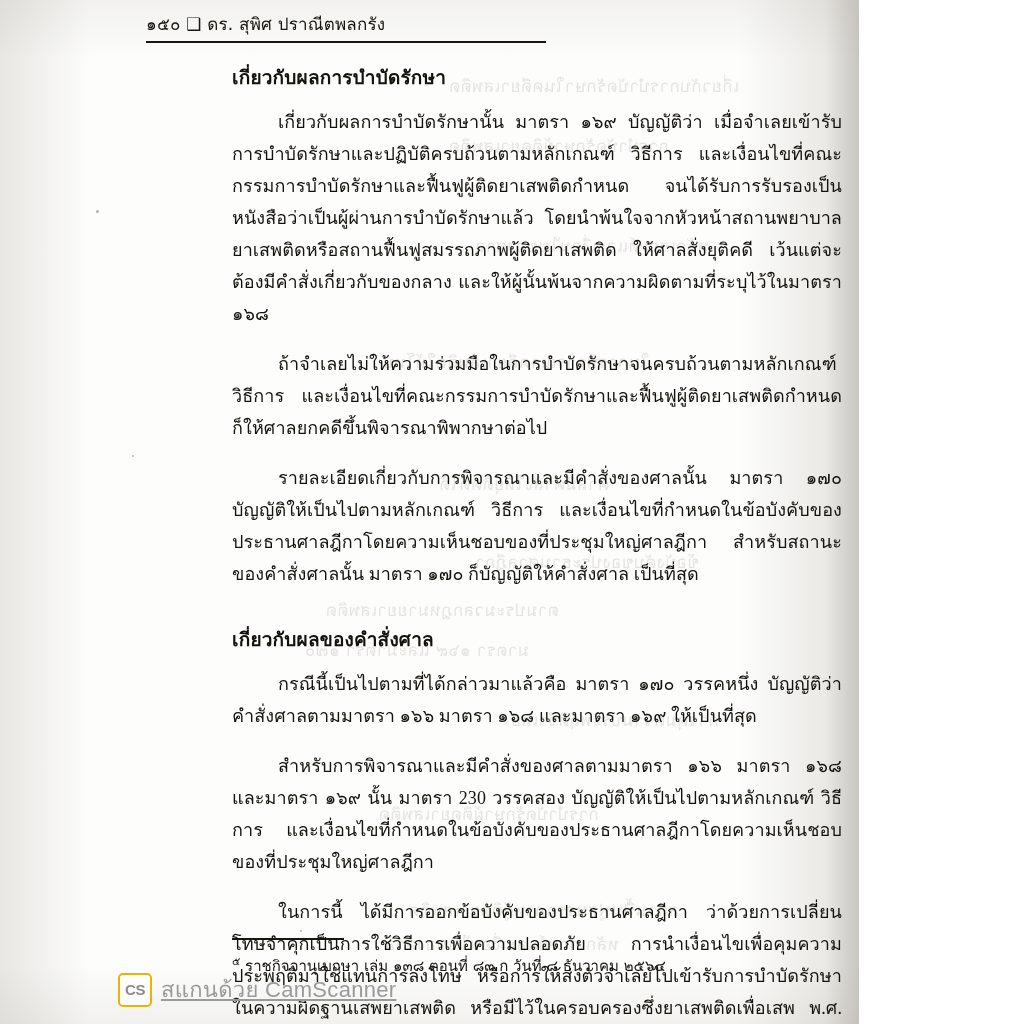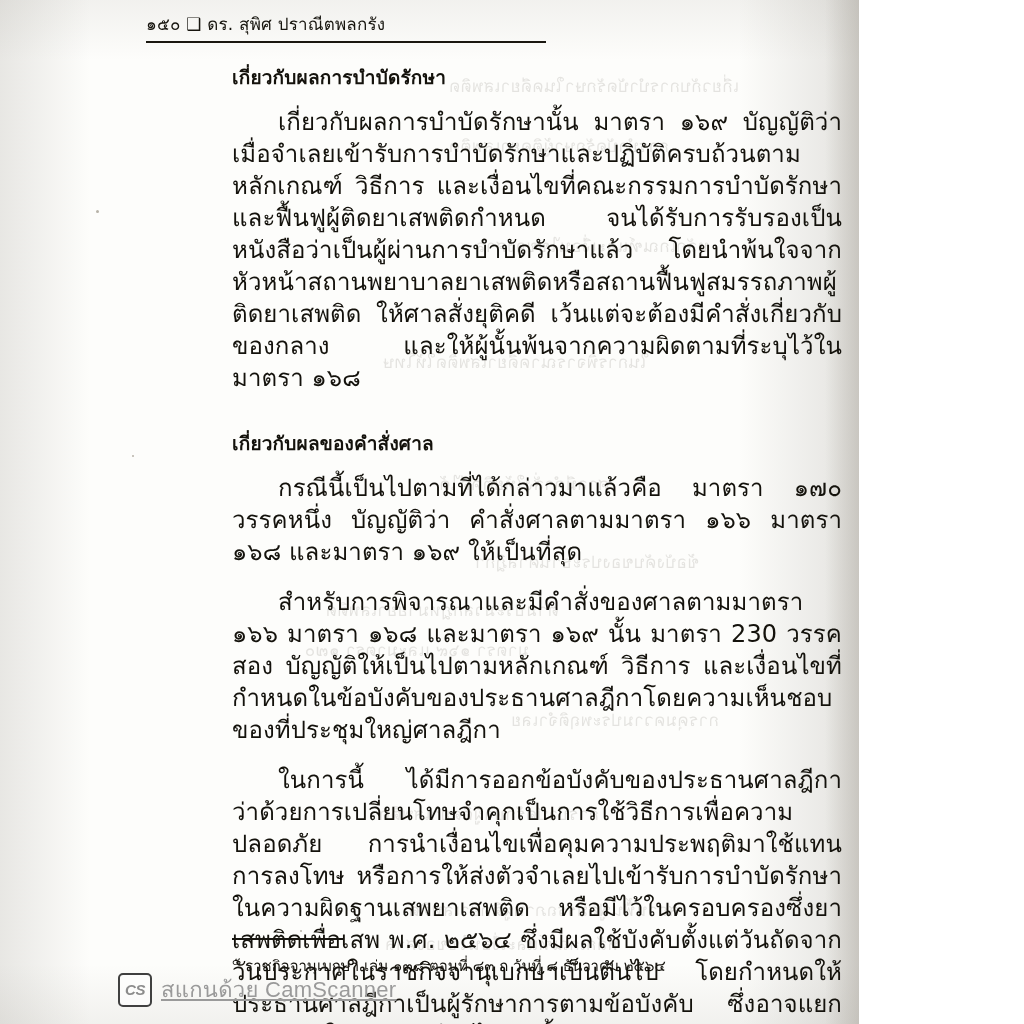--- a/index.html
+++ b/index.html
@@ -96,28 +96,29 @@
     font-size: 19px;
     font-weight: bold;
     color: #14120c;
     margin: 10px 0 14px 0;
     letter-spacing: 0.2px;
   }
   h2.sec.second {
     margin-top: 34px;
   }
   p.para {
-    font-size: 24px;
+    font-size: 18px;
     line-height: 32px;
     color: #14120c;
     margin: 0 0 18px 0;
     text-align: justify;
     text-justify: inter-character;
     text-indent: 46px;
     letter-spacing: 0.1px;
+    font-family: Liberation Serif, serif;
   }
 
   
   .footnote-rule {
     position: absolute;
     left: 232px;
     top: 938px;
     width: 112px;
     height: 2px;
     background: #171510;
@@ -144,32 +145,31 @@
     left: 118px;
     top: 972px;
     display: flex;
     align-items: center;
     gap: 9px;
     z-index: 20;
   }
   .cs-badge {
     width: 30px;
     height: 30px;
-    border: 2px solid #404040;
+    border: 2px solid #eab308;
     border-radius: 5px;
     color: #8c8c8c;
     font-family: "Liberation Sans", sans-serif;
     font-size: 15px;
     font-weight: bold;
     display: flex;
     align-items: center;
     justify-content: center;
     letter-spacing: -0.5px;
     background: rgba(255,255,255,0.6);
-    font-style: italic;
   }
   .wm-text {
     color: #9a9a9a;
     font-family: "Liberation Sans", sans-serif;
     font-size: 22px;
     letter-spacing: 0.3px;
     text-decoration: underline;
   }
 
   
@@ -203,20 +203,22 @@
   <div class="header">
     <div class="header-text">๑๕๐ ❑ ดร. สุพิศ ปราณีตพลกรัง</div>
     <div class="header-rule"></div>
   </div>
 
   <div class="column">
 
     <h2 class="sec">เกี่ยวกับผลการบำบัดรักษา</h2>
 
     <p class="para">เกี่ยวกับผลการบำบัดรักษานั้น มาตรา ๑๖๙ บัญญัติว่า เมื่อจำเลยเข้ารับการบำบัดรักษาและปฏิบัติครบถ้วนตามหลักเกณฑ์ วิธีการ และเงื่อนไขที่คณะกรรมการบำบัดรักษาและฟื้นฟูผู้ติดยาเสพติดกำหนด จนได้รับการรับรองเป็นหนังสือว่าเป็นผู้ผ่านการบำบัดรักษาแล้ว โดยนำพ้นใจจากหัวหน้าสถานพยาบาลยาเสพติดหรือสถานฟื้นฟูสมรรถภาพผู้ติดยาเสพติด ให้ศาลสั่งยุติคดี เว้นแต่จะต้องมีคำสั่งเกี่ยวกับของกลาง และให้ผู้นั้นพ้นจากความผิดตามที่ระบุไว้ในมาตรา ๑๖๘</p>
+    <p class="para">ถ้าจำเลยไม่ให้ความร่วมมือในการบำบัดรักษาจนครบถ้วนตามหลักเกณฑ์ วิธีการ และเงื่อนไขที่คณะกรรมการบำบัดรักษาและฟื้นฟูผู้ติดยาเสพติดกำหนด ก็ให้ศาลยกคดีขึ้นพิจารณาพิพากษาต่อไป</p>
+    <p class="para">รายละเอียดเกี่ยวกับการพิจารณาและมีคำสั่งของศาลนั้น มาตรา ๑๗๐ บัญญัติให้เป็นไปตามหลักเกณฑ์ วิธีการ และเงื่อนไขที่กำหนดในข้อบังคับของประธานศาลฎีกาโดยความเห็นชอบของที่ประชุมใหญ่ศาลฎีกา สำหรับสถานะของคำสั่งศาลนั้น มาตรา ๑๗๐ ก็บัญญัติให้คำสั่งศาล เป็นที่สุด</p>
 
     <h2 class="sec second">เกี่ยวกับผลของคำสั่งศาล</h2>
 
     <p class="para">กรณีนี้เป็นไปตามที่ได้กล่าวมาแล้วคือ มาตรา ๑๗๐ วรรคหนึ่ง บัญญัติว่า คำสั่งศาลตามมาตรา ๑๖๖ มาตรา ๑๖๘ และมาตรา ๑๖๙ ให้เป็นที่สุด</p>
     <p class="para">สำหรับการพิจารณาและมีคำสั่งของศาลตามมาตรา ๑๖๖ มาตรา ๑๖๘ และมาตรา ๑๖๙ นั้น มาตรา 230 วรรคสอง บัญญัติให้เป็นไปตามหลักเกณฑ์ วิธีการ และเงื่อนไขที่กำหนดในข้อบังคับของประธานศาลฎีกาโดยความเห็นชอบของที่ประชุมใหญ่ศาลฎีกา</p>
     <p class="para">ในการนี้ ได้มีการออกข้อบังคับของประธานศาลฎีกา ว่าด้วยการเปลี่ยนโทษจำคุกเป็นการใช้วิธีการเพื่อความปลอดภัย การนำเงื่อนไขเพื่อคุมความประพฤติมาใช้แทนการลงโทษ หรือการให้ส่งตัวจำเลยไปเข้ารับการบำบัดรักษาในความผิดฐานเสพยาเสพติด หรือมีไว้ในครอบครองซึ่งยาเสพติดเพื่อเสพ พ.ศ. ๒๕๖๔ ซึ่งมีผลใช้บังคับตั้งแต่วันถัดจากวันประกาศในราชกิจจานุเบกษาเป็นต้นไป โดยกำหนดให้ประธานศาลฎีกาเป็นผู้รักษาการตามข้อบังคับ ซึ่งอาจแยกพิจารณาในรายละเอียดได้ ดังนี้</p>
 
   </div>
 
   <div class="footnote-rule"></div>

